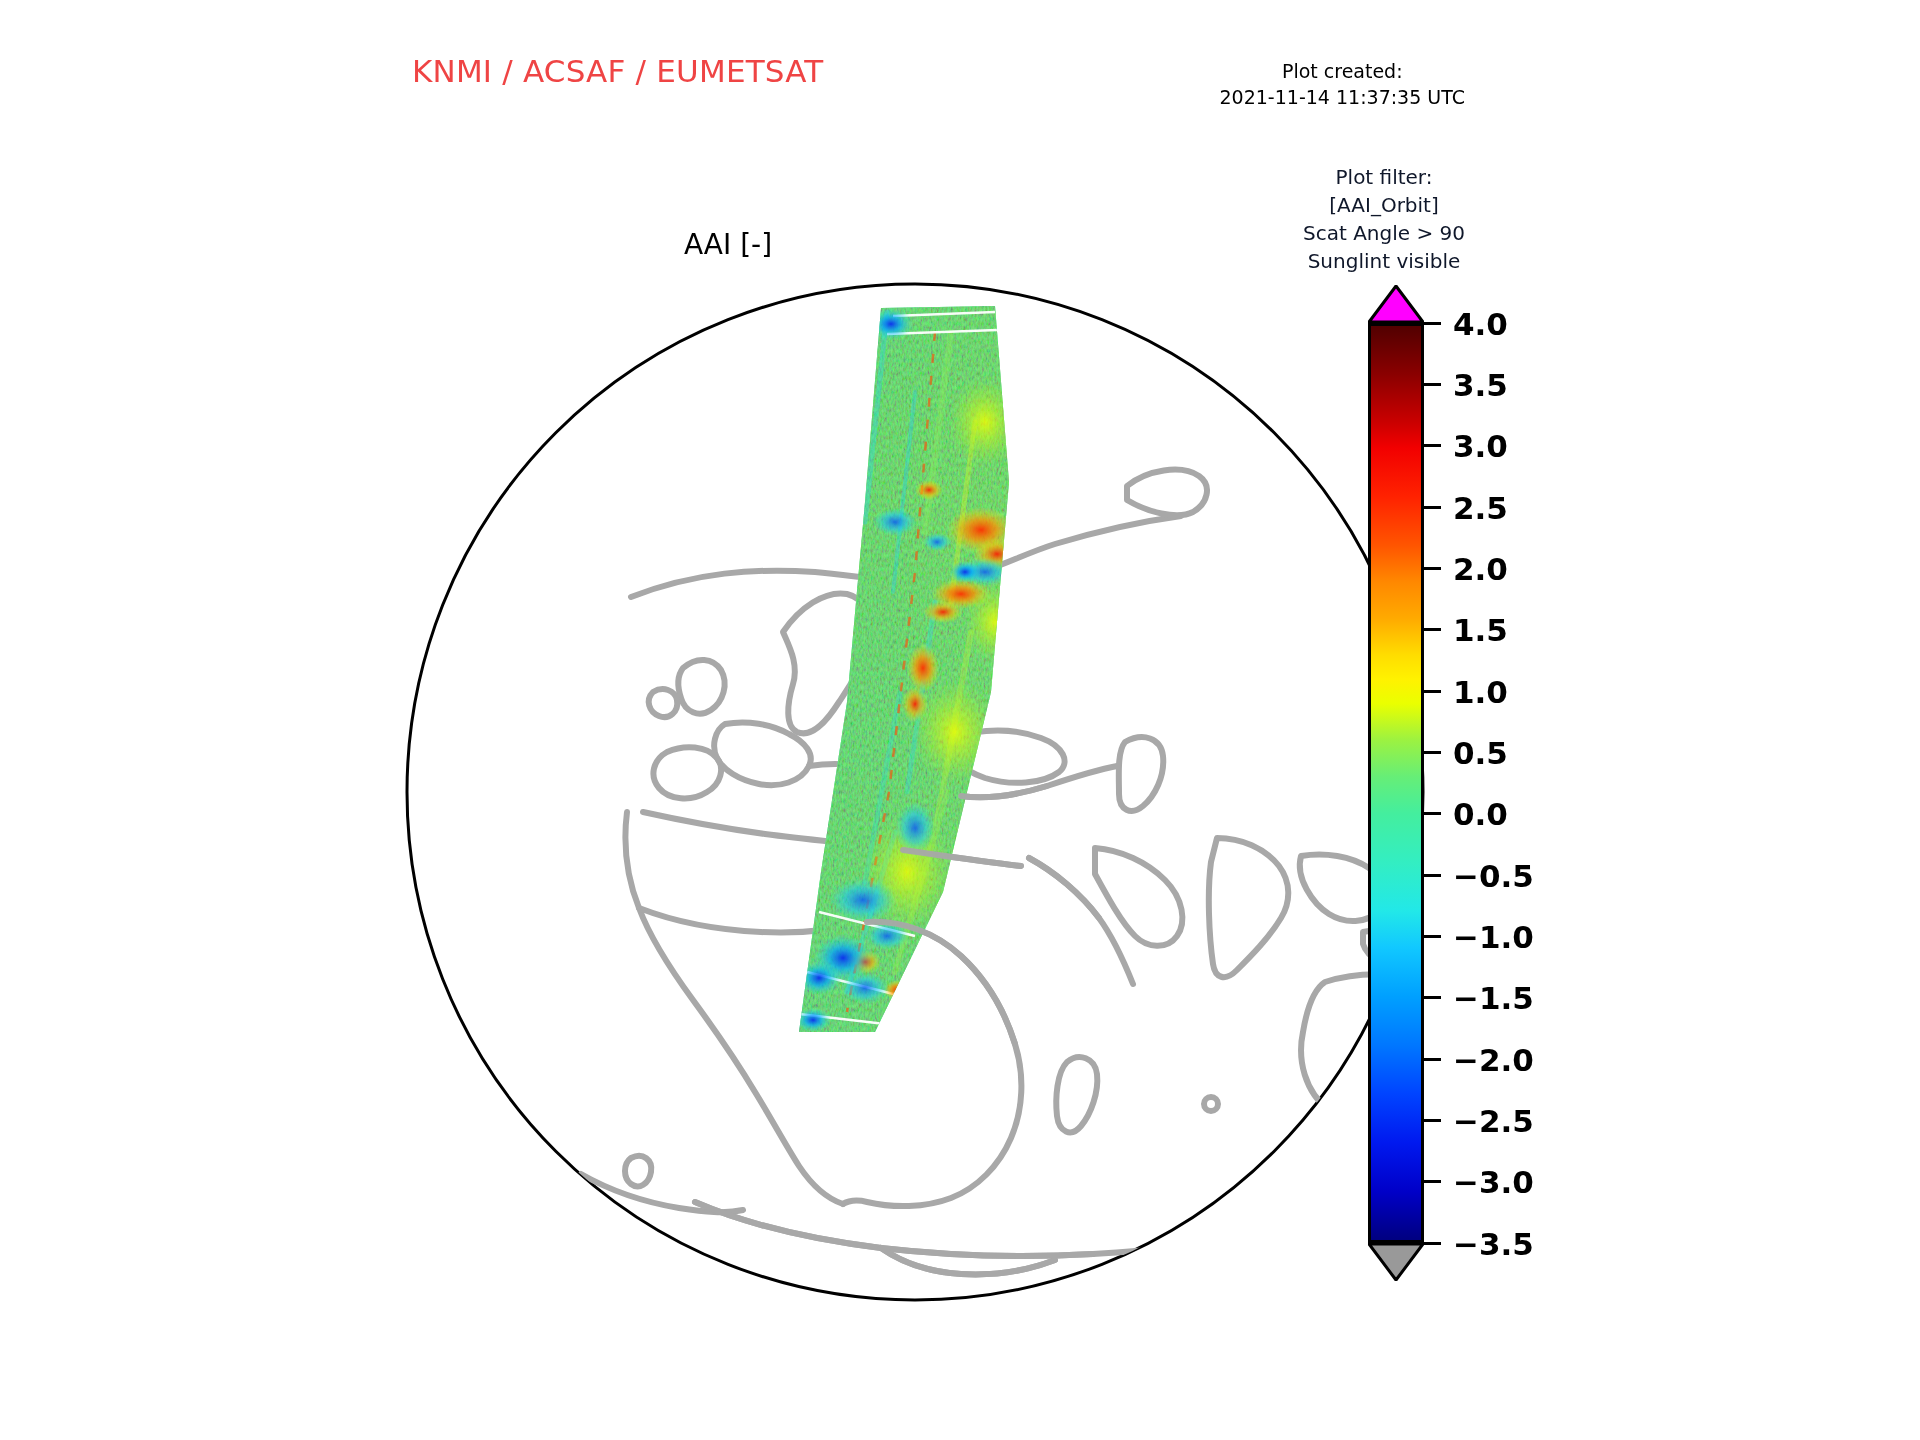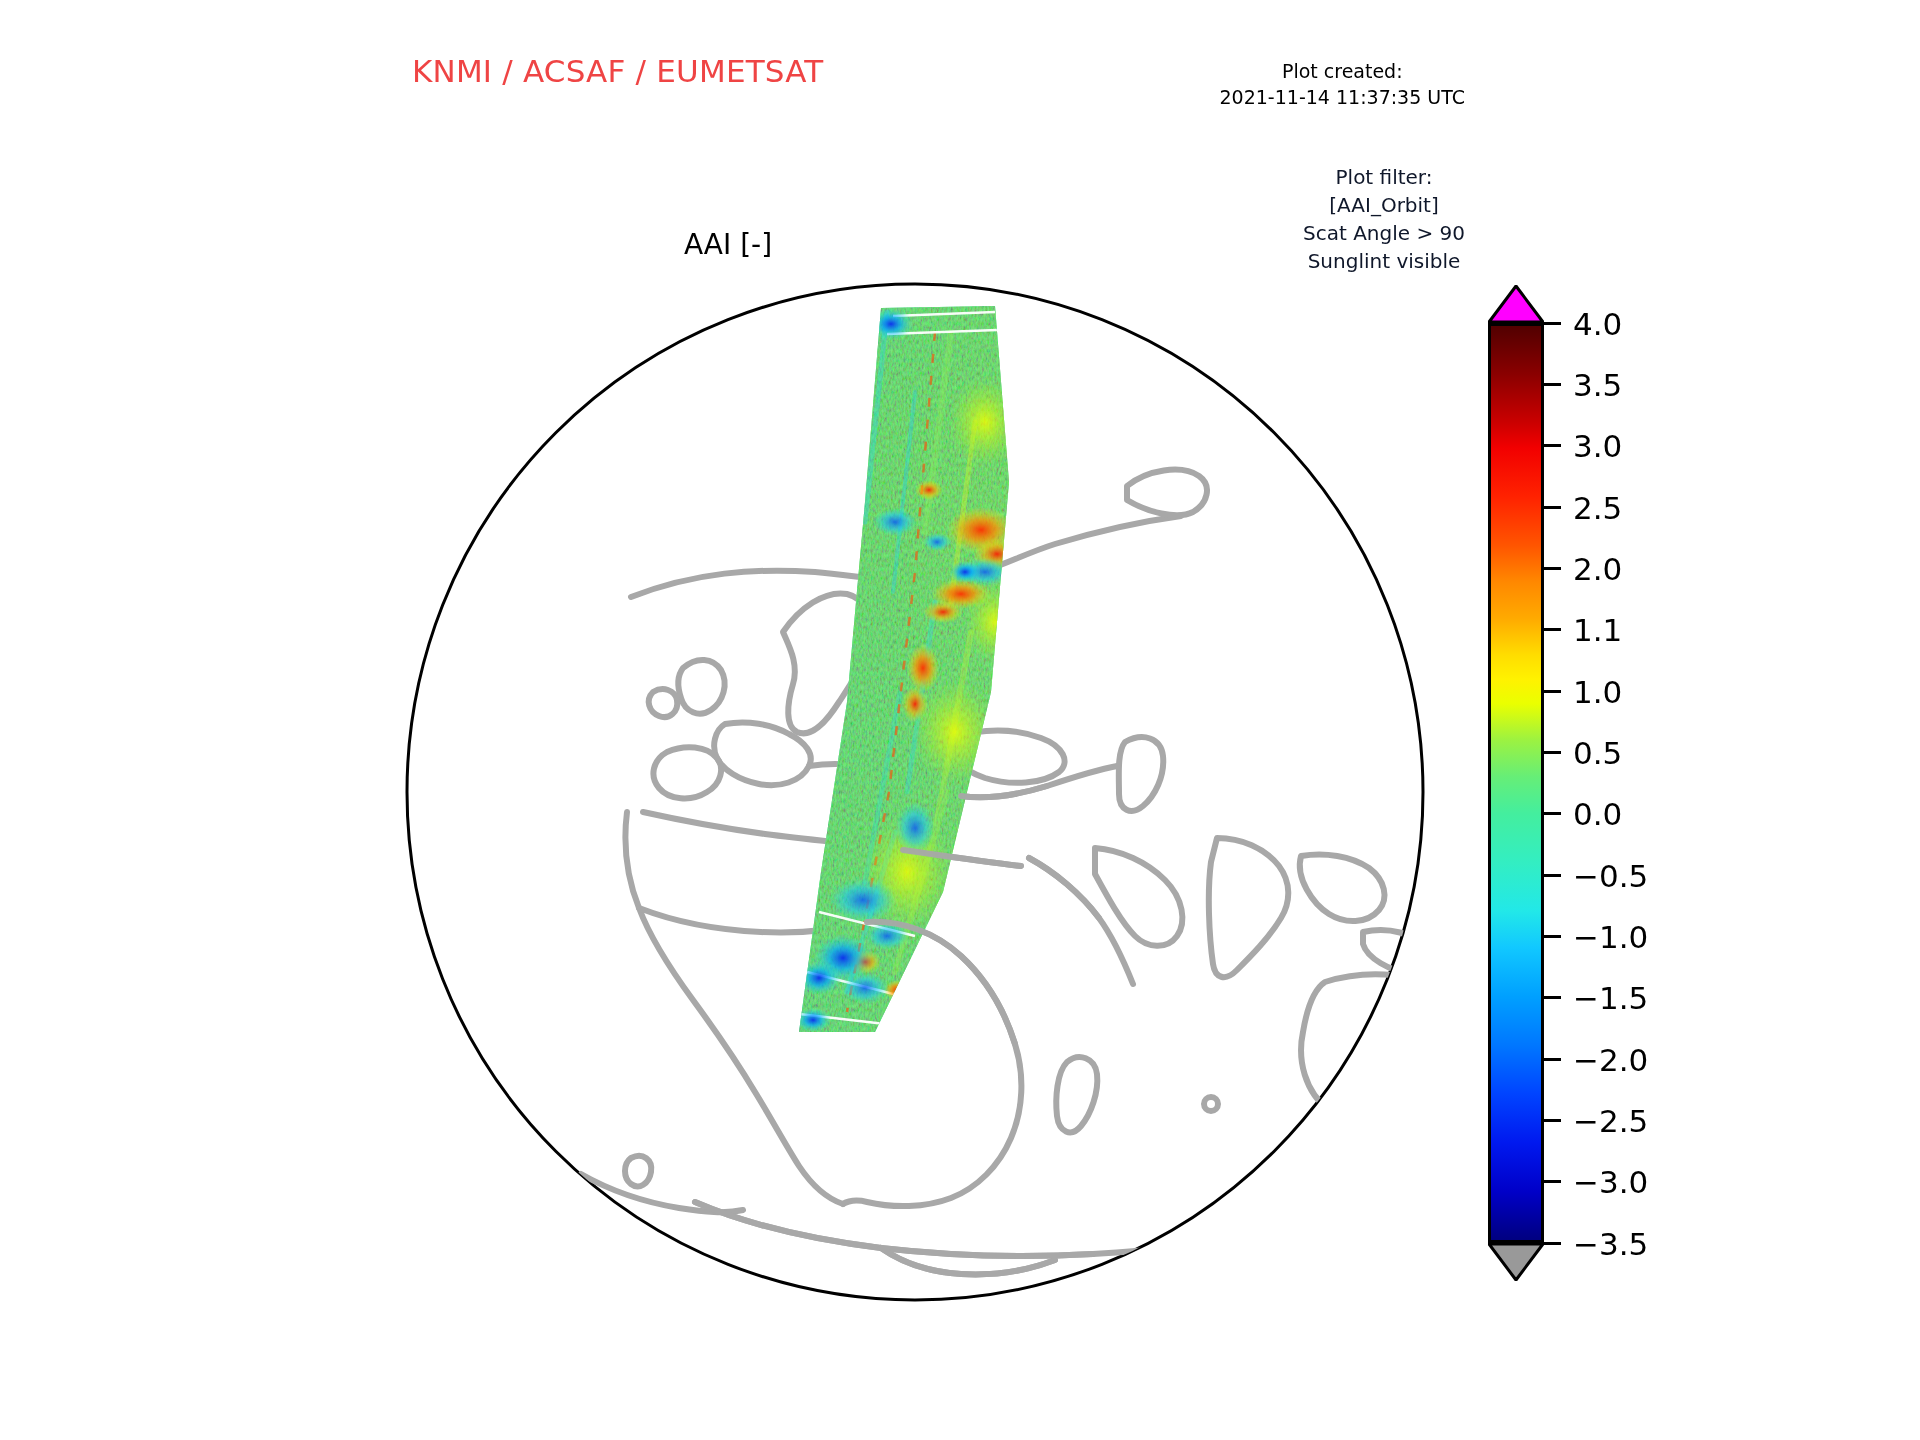--- a/index.html
+++ b/index.html
@@ -75,24 +75,25 @@
   #globe-disc {
     position: absolute;
     left: 0; top: 0;
     width: 1040px; height: 1040px;
   }
   #globe-svg { display:block; }
 
   
   #colorbar-wrap {
     position: absolute;
-    left: 1488px;
+    left: 1368px;
     top: 285px;
     width: 240px;
     height: 1020px;
+    font-weight: bold;
   }
   #cb-over, #cb-under {
     position: absolute;
     left: 0;
     width: 56px;
     height: 38px;
   }
   #cb-over { top: 0; }
   #cb-under { top: 958px; }
   #cb-bar {
@@ -418,21 +419,21 @@
       <div class="cb-tick" style="top: 184px;">
         <span class="tick-line"></span>
         <span class="tick-label">2.5</span>
       </div>
       <div class="cb-tick" style="top: 245.333px;">
         <span class="tick-line"></span>
         <span class="tick-label">2.0</span>
       </div>
       <div class="cb-tick" style="top: 306.667px;">
         <span class="tick-line"></span>
-        <span class="tick-label">1.1</span>
+        <span class="tick-label">1.5</span>
       </div>
       <div class="cb-tick" style="top: 368px;">
         <span class="tick-line"></span>
         <span class="tick-label">1.0</span>
       </div>
       <div class="cb-tick" style="top: 429.333px;">
         <span class="tick-line"></span>
         <span class="tick-label">0.5</span>
       </div>
       <div class="cb-tick" style="top: 490.667px;">

